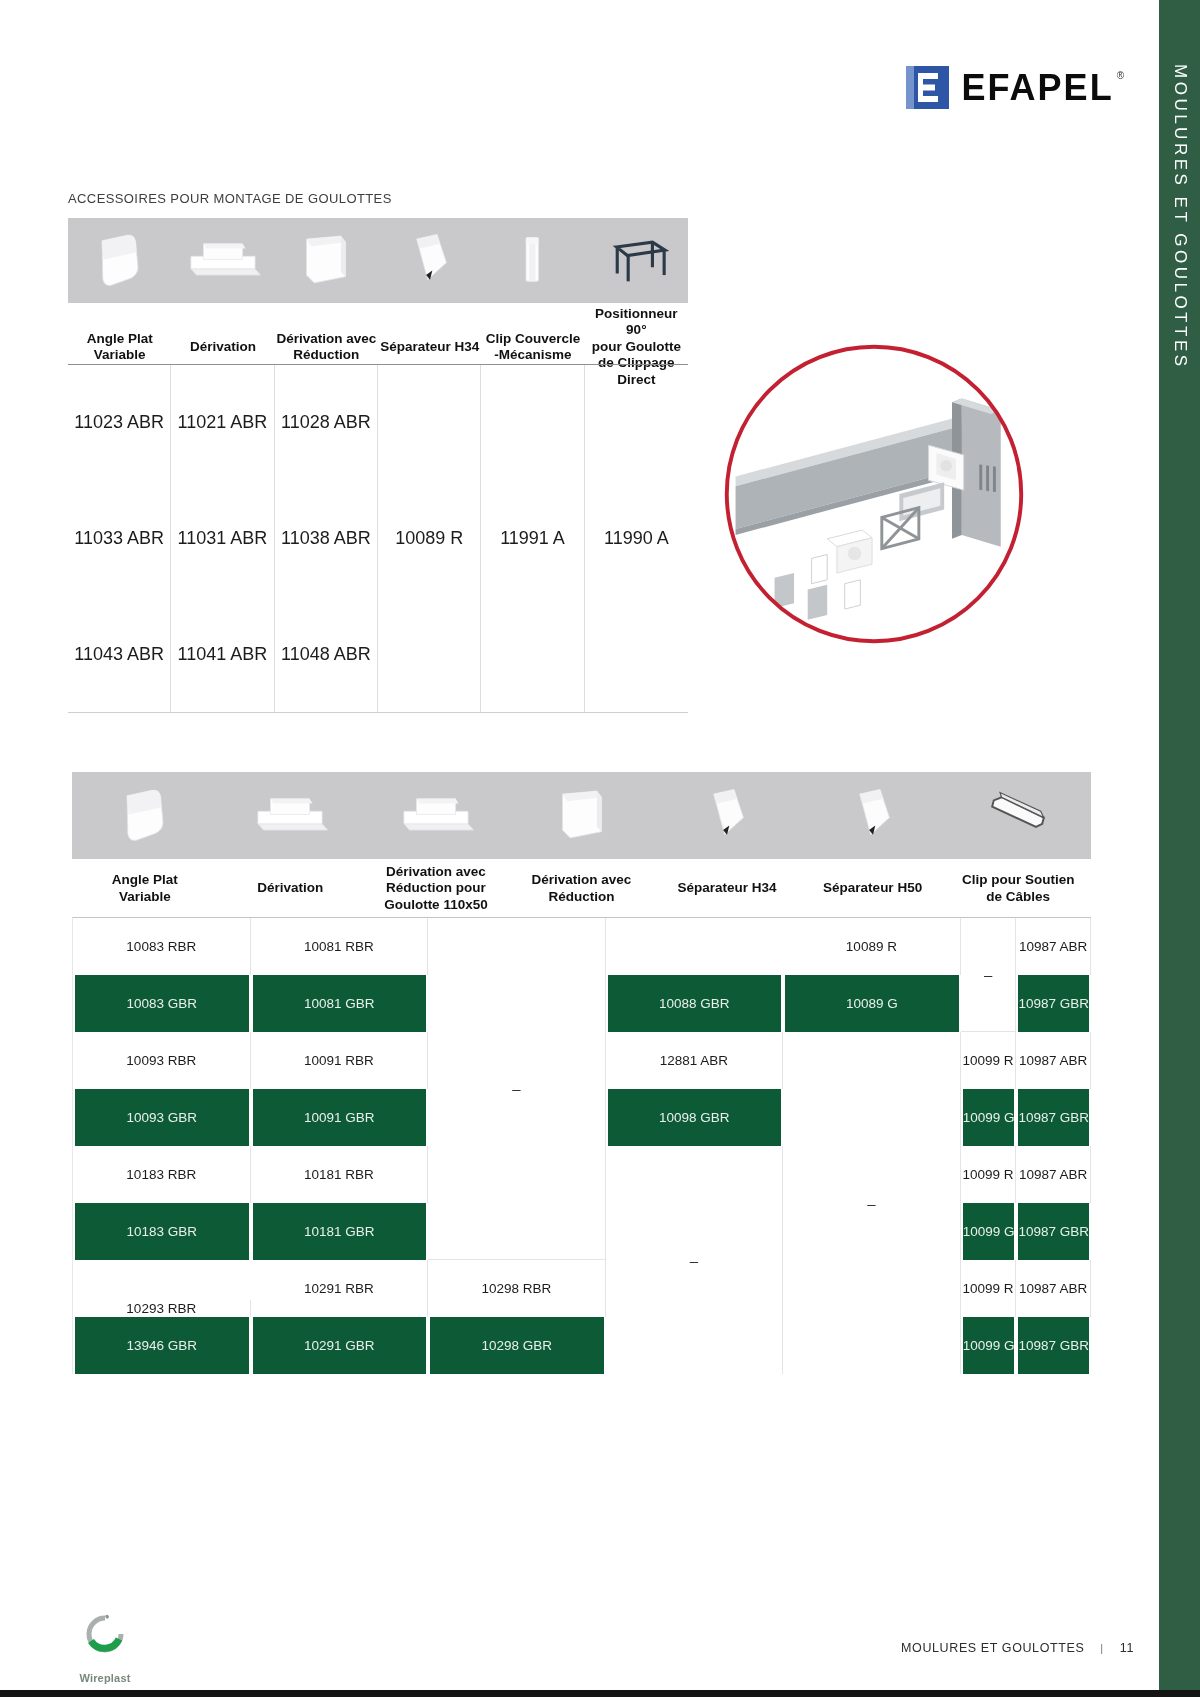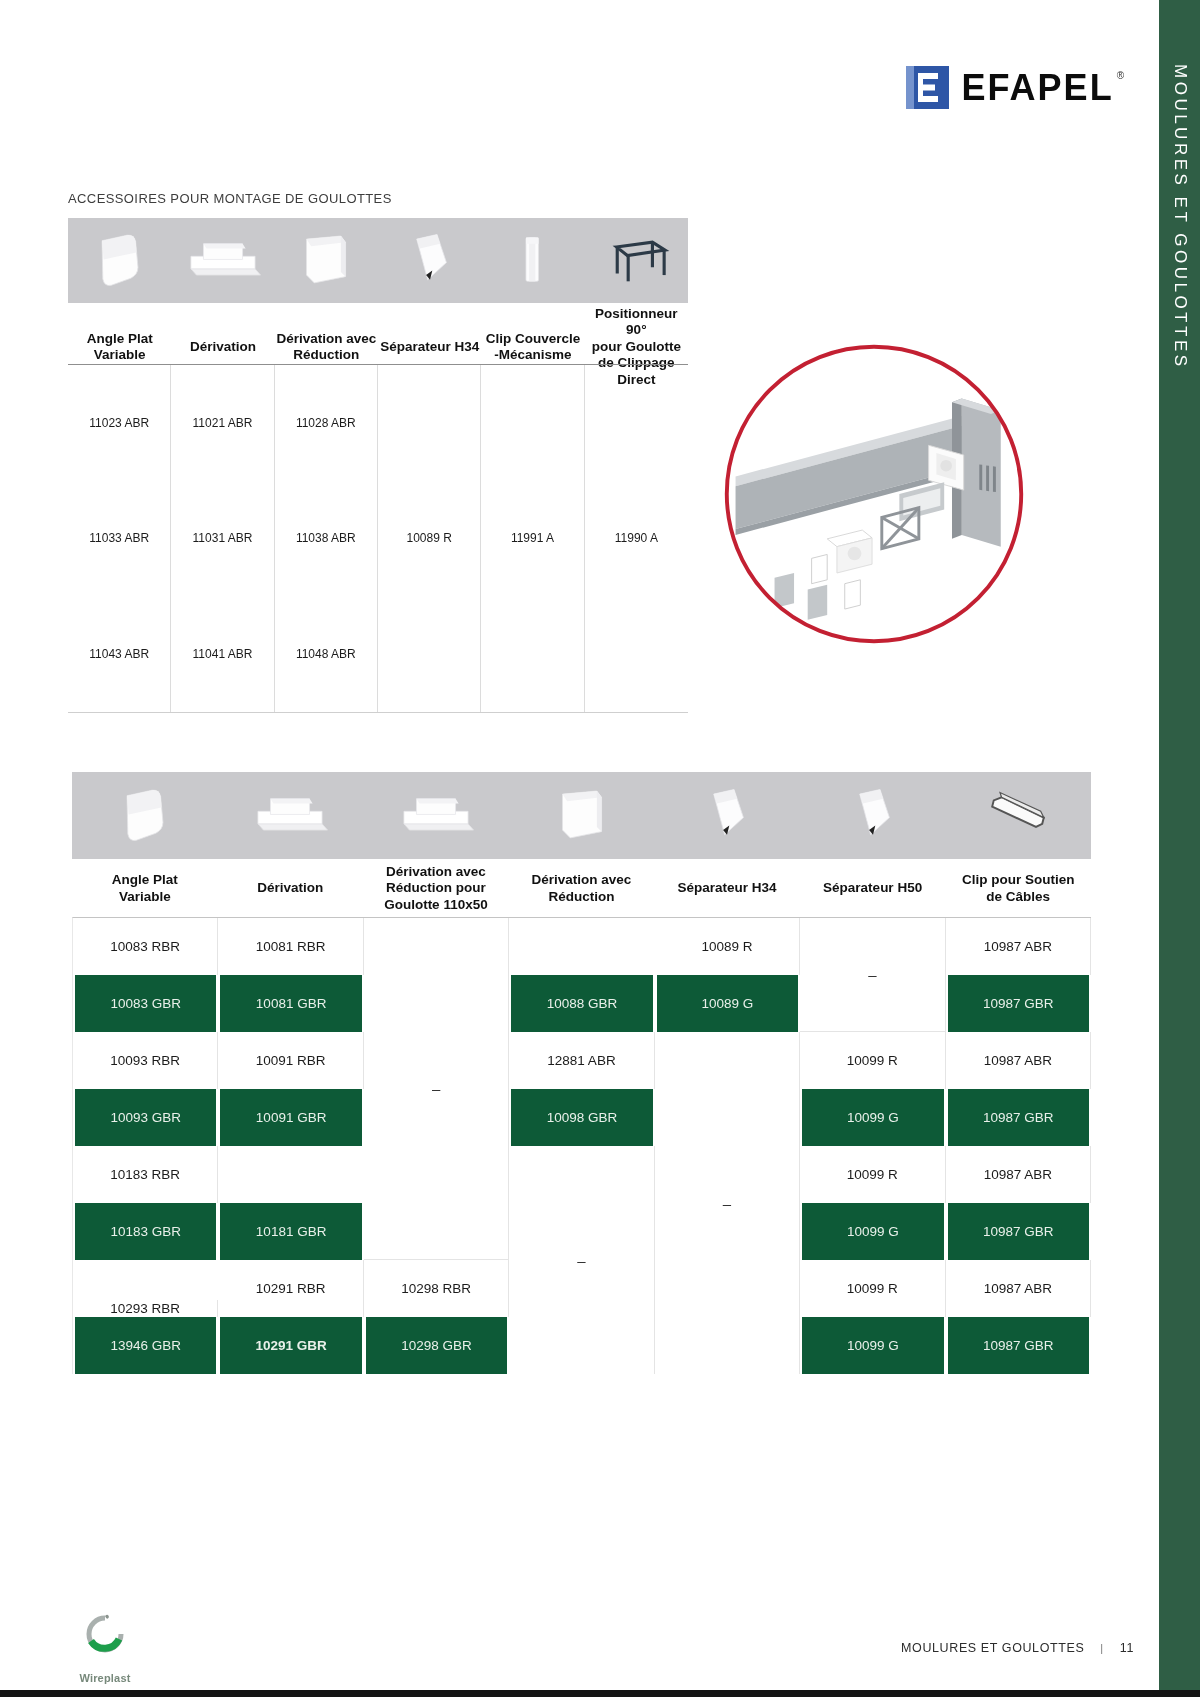--- a/index.html
+++ b/index.html
@@ -28,31 +28,31 @@
   .band-slot svg { width:86px; height:68px; }
 
   
   .t1-headers { position:absolute; left:68px; top:306px; width:620px; height:57px;
                 display:grid; grid-template-columns:repeat(6,1fr); }
   .t1-body { position:absolute; left:68px; top:364px; width:620px; height:349px;
              display:grid; grid-template-columns:repeat(6,1fr); grid-template-rows:repeat(3,1fr);
              border-top:1px solid #8f8f8f; border-bottom:1px solid #cfcfcf; }
   .th { display:flex; align-items:center; justify-content:center; text-align:center;
         font-size:13.5px; font-weight:700; color:#111; line-height:1.22; white-space:pre-line; }
-  .t1cell { display:flex; align-items:center; justify-content:center; font-size:12px; color:#1c1c1c; }
+  .t1cell { display:flex; align-items:center; justify-content:center; font-size:18px; color:#1c1c1c; }
   .t1cell.vr { border-right:1px solid #dcdcdc; }
 
   
   .circle-illu { position:absolute; left:718px; top:338px; width:312px; height:312px; }
 
   
   .t2-headers { position:absolute; left:72px; top:861px; width:1019px; height:55px;
                 display:grid; grid-template-columns:repeat(7,1fr); }
   .t2-body { position:absolute; left:72px; top:917px; width:1019px;
-             display:grid; grid-template-columns:repeat(7,1fr); grid-auto-rows:57px;
+             display:grid; grid-template-columns:repeat(5,1fr); grid-auto-rows:57px;
              border-top:1px solid #c4c4c4; border-left:1px solid #e8e8e8; }
   .t2cell { display:flex; align-items:center; justify-content:center; font-size:13.5px; color:#1c1c1c;
             background:#fff; border-right:1px solid #e4e4e4; }
   .t2cell.green { background:#0d5a37; color:#e9f0ea; border-left:2px solid #fff; border-right:2px solid #fff; }
   .t2cell.dash { color:#333; font-size:15px; }
   .t2cell.bb { border-bottom:1px solid #e4e4e4; }
 
   
   .footer-right { position:absolute; top:1641px; right:66px; display:flex; align-items:center; gap:16px;
                   font-size:12.5px; color:#2c2c2c; letter-spacing:.6px; }
@@ -285,23 +285,24 @@
       <div class="t2cell" style="grid-area: 3 / 1 / span 1;">10093 RBR</div>
       <div class="t2cell green" style="grid-area: 4 / 1 / span 1;">10093 GBR</div>
       <div class="t2cell" style="grid-area: 5 / 1 / span 1;">10183 RBR</div>
       <div class="t2cell green" style="grid-area: 6 / 1 / span 1;">10183 GBR</div>
       <div class="t2cell" style="grid-area: 7 / 1 / span 1; margin-top: 40px;">10293 RBR</div>
       <div class="t2cell green" style="grid-area: 8 / 1 / span 1;">13946 GBR</div>
       <div class="t2cell" style="grid-area: 1 / 2 / span 1;">10081 RBR</div>
       <div class="t2cell green" style="grid-area: 2 / 2 / span 1;">10081 GBR</div>
       <div class="t2cell" style="grid-area: 3 / 2 / span 1;">10091 RBR</div>
       <div class="t2cell green" style="grid-area: 4 / 2 / span 1;">10091 GBR</div>
+      <div class="t2cell" style="grid-area: 5 / 2 / span 1;">10181 RBR</div>
       <div class="t2cell green" style="grid-area: 6 / 2 / span 1;">10181 GBR</div>
       <div class="t2cell" style="grid-area: 7 / 2 / span 1;">10291 RBR</div>
-      <div class="t2cell green" style="grid-area: 8 / 2 / span 1; font-weight: bold;">10291 GBR</div>
+      <div class="t2cell green" style="grid-area: 8 / 2 / span 1;">10291 GBR</div>
       <div class="t2cell dash bb" style="grid-area: 1 / 3 / span 6;">–</div>
       <div class="t2cell" style="grid-area: 7 / 3 / span 1;">10298 RBR</div>
       <div class="t2cell green" style="grid-area: 8 / 3 / span 1;">10298 GBR</div>
       <div class="t2cell green" style="grid-area: 2 / 4 / span 1;">10088 GBR</div>
       <div class="t2cell" style="grid-area: 3 / 4 / span 1;">12881 ABR</div>
       <div class="t2cell green" style="grid-area: 4 / 4 / span 1;">10098 GBR</div>
       <div class="t2cell dash" style="grid-area: 5 / 4 / span 4;">–</div>
       <div class="t2cell" style="grid-area: 1 / 5 / span 1;">10089 R</div>
       <div class="t2cell green" style="grid-area: 2 / 5 / span 1;">10089 G</div>
       <div class="t2cell dash" style="grid-area: 3 / 5 / span 6;">–</div>

